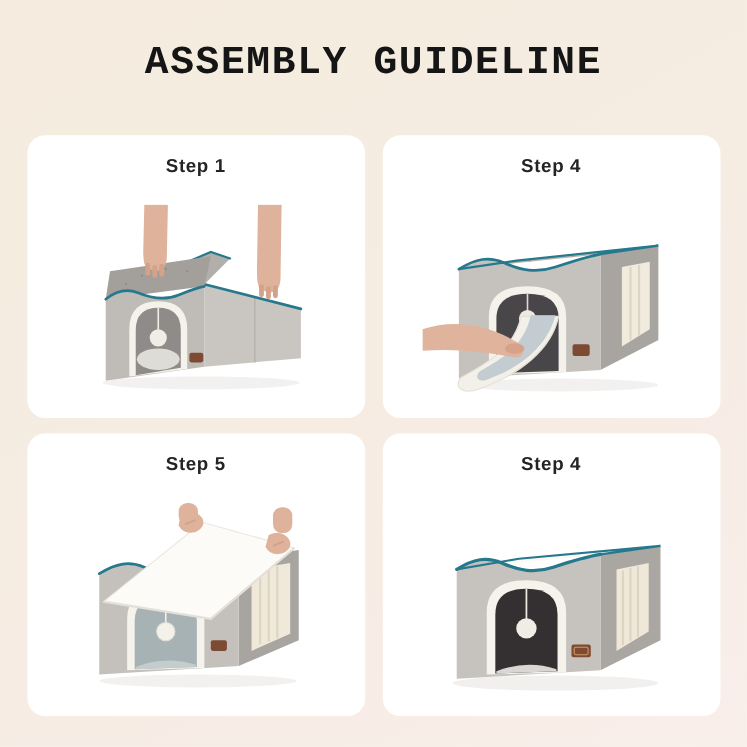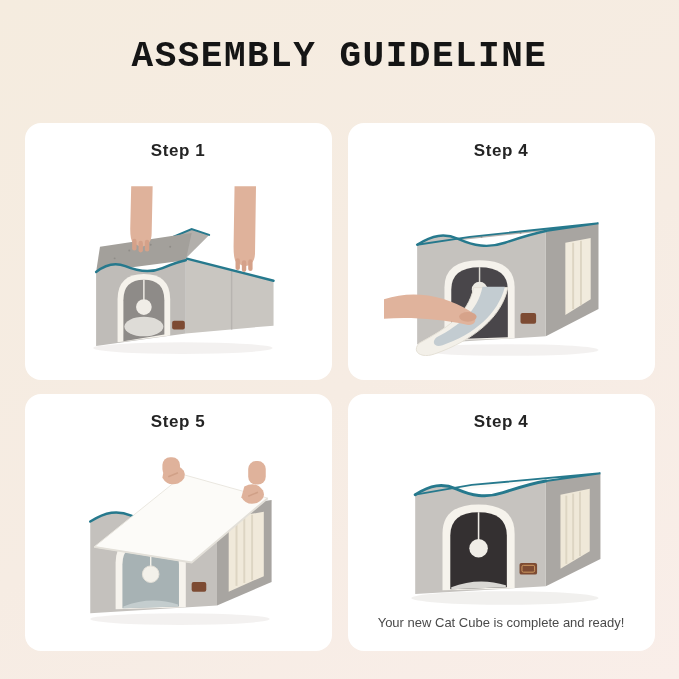--- a/index.html
+++ b/index.html
@@ -238,18 +238,15 @@
           <path d="M69,157 Q97,146 125,155 L125,157 L69,159 Z" fill="#d9d7d3"></path>
           <line x1="97" y1="80" x2="97" y2="110" stroke="#efece6" stroke-width="1.6"></line>
           <circle cx="97" cy="117" r="9.5" fill="#f0ede7"></circle>
         </g>
         <g>
           <rect x="139" y="132" width="18" height="12" rx="2" fill="#7d4b33"></rect>
           <rect x="141.5" y="134.5" width="13" height="7" rx="1.5" fill="none" stroke="#cf9a63" stroke-width="1"></rect>
         </g>
       </svg>
     </div>
-    <div class="caption-wrap">
-      <p class="caption">Your new Cat Cube is complete and ready!</p>
-    </div>
   </section>
 
 </div>
 
 </body></html>

